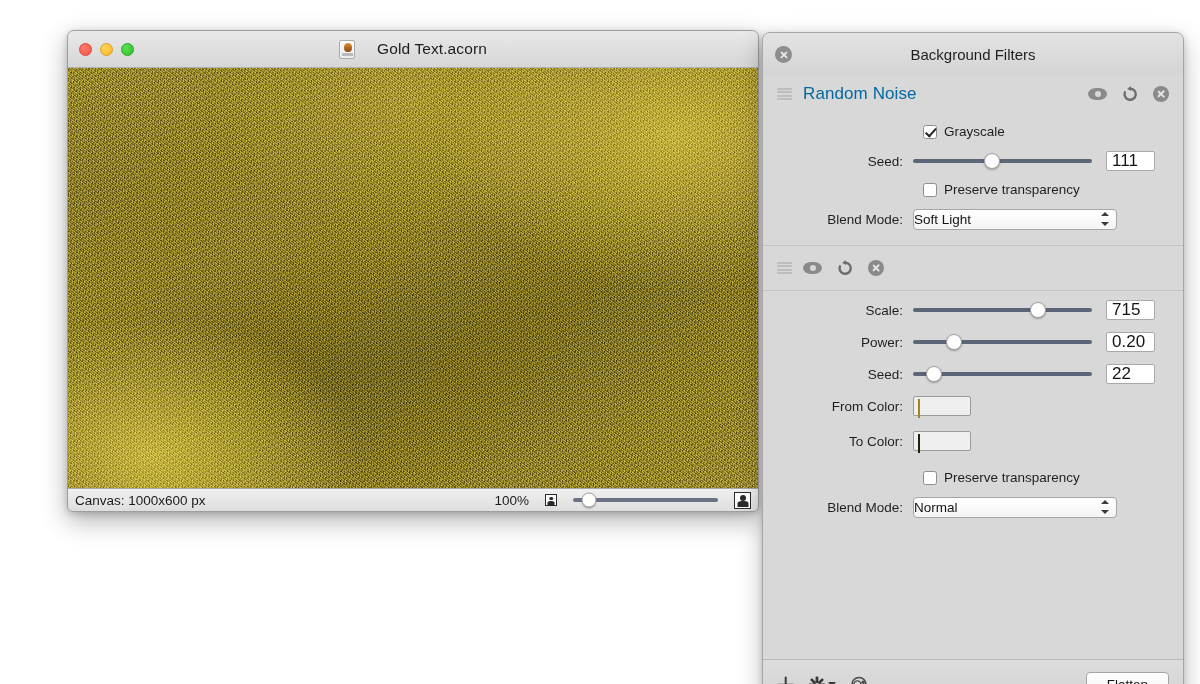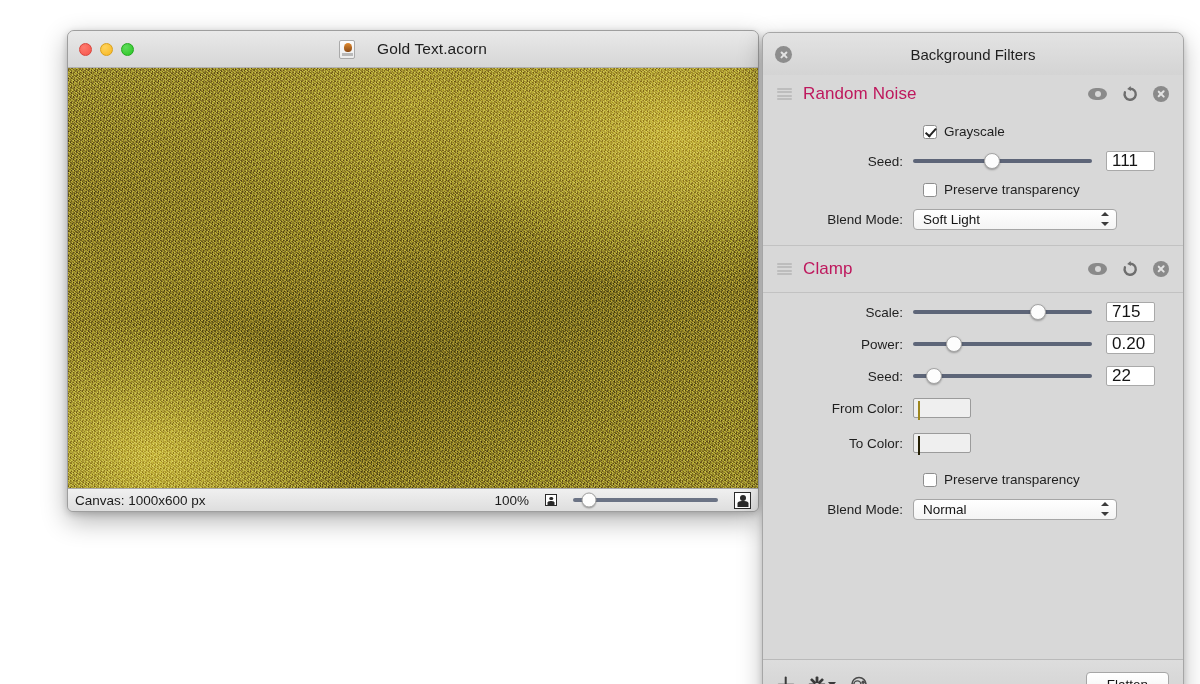--- a/index.html
+++ b/index.html
@@ -223,21 +223,21 @@
   }
   .drag-handle {
     width: 15px; height: 13px;
     flex: none;
     display: flex; flex-direction: column; justify-content: space-between;
   }
   .drag-handle span {
     display: block; height: 2px; background: #bdbdbd; border-radius: 1px;
   }
   .filter-name {
-    font-size: 17px; color: #be185d; flex: 1;
+    font-size: 17px; color: #0369a1; flex: 1;
     letter-spacing: 0.1px;
   }
   .filter-actions { display: flex; align-items: center; gap: 14px; }
   .eye-icon {
     width: 19px; height: 12px;
     border-radius: 50% 50% 50% 50% / 60% 60% 60% 60%;
     background: #8a8a8a;
     position: relative;
     flex: none;
   }
@@ -319,21 +319,20 @@
   }
   .check-label { font-size: 13.5px; color: #1f1f1f; }
 
   .select {
     position: relative;
     width: 204px; height: 21px;
     background: linear-gradient(to bottom, #ffffff, #f4f4f4);
     border: 1px solid #a6a6a6;
     border-radius: 4px;
     display: flex; align-items: center;
-    padding-left: 9px;
     font-size: 13.5px; color: #141414;
     flex: none;
   }
   .select .arrows {
     position: absolute; right: 7px; top: 50%;
     transform: translateY(-50%);
     width: 9px; height: 14px;
     display: flex; flex-direction: column;
     justify-content: space-between; align-items: center;
   }
@@ -490,21 +489,20 @@
     </div>
 
     <div class="filter-section">
       <div class="filter-header" style="padding-top:13px;padding-bottom:13px">
         <span class="drag-handle">
           <span></span>
             <span></span>
             <span></span>
             <span></span>
         </span>
-        <span class="filter-name">Clamp</span>
         <span class="filter-actions">
           <span class="eye-icon"></span>
           <span class="revert-icon">
             <svg viewBox="0 0 18 18" width="18" height="18" aria-hidden="true">
               <path d="M9.2 3.6 A5.6 5.6 0 1 1 3.9 7.3" fill="none" stroke="#6e6e6e" stroke-width="2.4" stroke-linecap="round"></path>
               <path d="M9.6 1.0 L6.2 4.0 L10.1 6.0 Z" fill="#6e6e6e"></path>
             </svg>
           </span>
           <span class="xcircle xcircle-sm"></span>
         </span>

